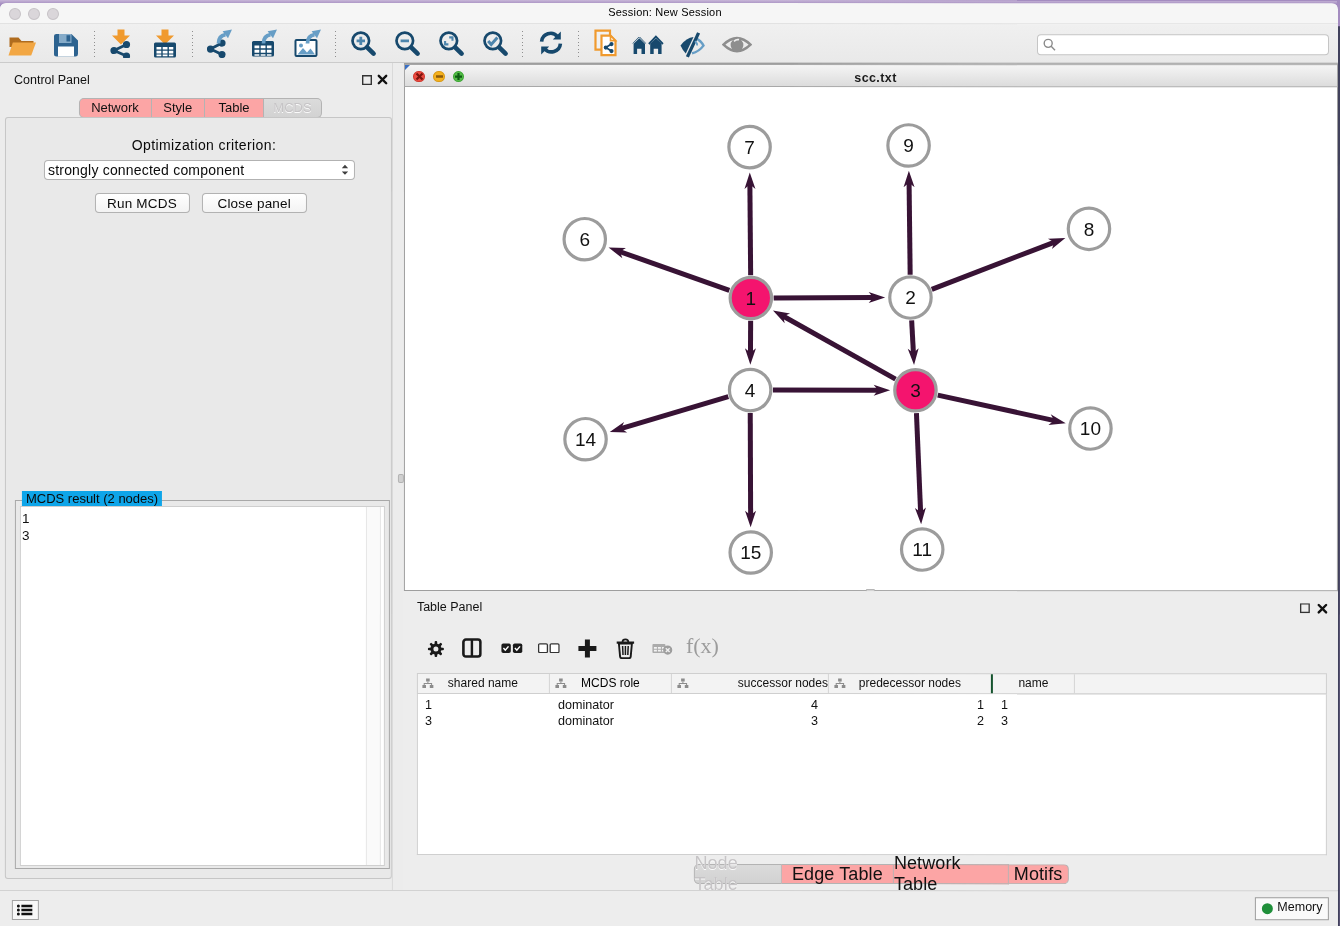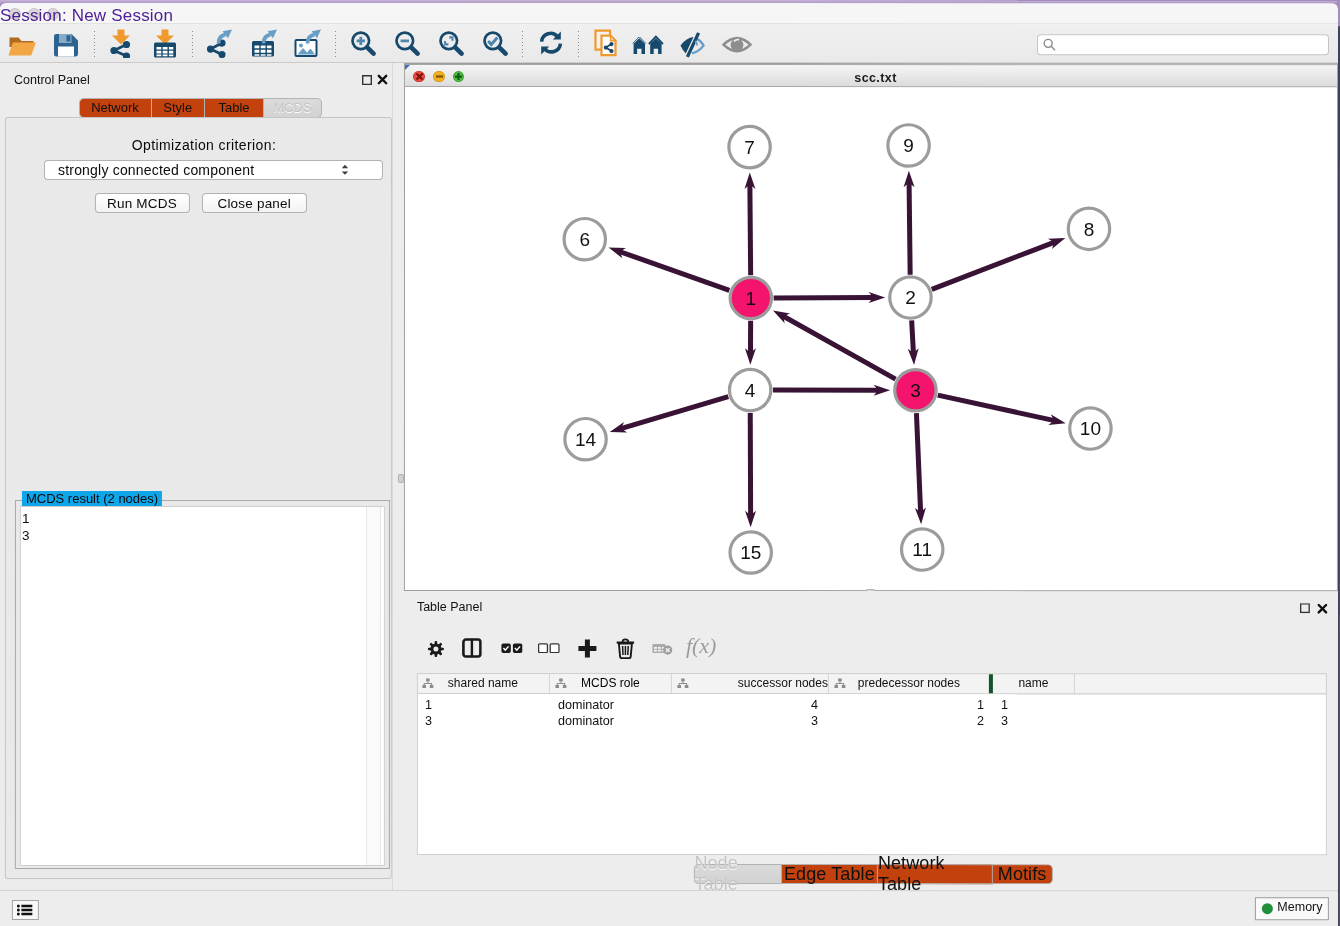--- a/index.html
+++ b/index.html
@@ -2,34 +2,34 @@
 <html><head><meta charset="utf-8"><style>
 *{margin:0;padding:0;box-sizing:border-box}
 html,body{width:1340px;height:926px;overflow:hidden}
 body{font-family:"Liberation Sans",sans-serif;background:#a48cc0;position:relative;opacity:.999;transform:rotate(0.008deg);transform-origin:0 0}
 .abs{position:absolute}
 #win{position:absolute;left:0;top:3px;width:1338px;height:923px;background:#f6f6f6;border-radius:6px 6px 0 0}
 #purpletop{position:absolute;left:0;top:0;width:1340px;height:4px;background:linear-gradient(#c8b7d8,#a48cc0)}
 #purpleright{position:absolute;right:0;top:0;width:3px;height:26px;background:#a48cc0}
 #titlebar{position:absolute;left:0;top:3px;width:1338px;height:22px;background:#f6f6f6;border-radius:6px 6px 0 0}
 .tl{position:absolute;top:7.5px;width:12px;height:12px;border-radius:50%;background:#dad6da;border:1px solid #c7c3c7}
-#apptitle{position:absolute;top:5.5px;left:0;width:1330px;text-align:left;font-size:17px;letter-spacing:.2px;color:#4c1d95}
+#apptitle{position:absolute;top:5.5px;left:0;width:1330px;text-align:center;font-size:11px;letter-spacing:.2px;color:#000000}
 #toolbar{position:absolute;left:0;top:22.5px;width:1338px;height:40.5px;background:linear-gradient(#f0f0f0,#e9e9e9);border-top:1px solid #e2e2e2;border-bottom:1px solid #cbcbcb}
 .sep{position:absolute;top:31px;height:26px;width:1px;background:repeating-linear-gradient(#8f8f8f 0 1.2px,transparent 1.2px 3.5px)}
 #search{position:absolute;left:1037px;top:33.5px;width:292px;height:21px;background:#fff;border:1px solid #c5c5c5;border-radius:4px}
 #cp{position:absolute;left:0;top:63px;width:392px;height:827px;background:#ececec}
 .phead{font-size:12.5px;color:#111}
 .tabs{position:absolute;display:flex;height:20px;font-size:13px}
-.tab{border:1px solid #b3b3b3;border-left:none;background:#c2410c;color:#111;display:flex;align-items:center;justify-content:center}
+.tab{border:1px solid #b3b3b3;border-left:none;background:#fca5a5;color:#111;display:flex;align-items:center;justify-content:center}
 .tab.first{border-left:1px solid #b3b3b3;border-radius:5px 0 0 5px}
 .tab.last{border-radius:0 5px 5px 0}
 .tab.sel{background:linear-gradient(#dbdbdb,#d2d2d2);color:#c6c4c6;text-shadow:0 1px 0 rgba(255,255,255,.9)}
 #cpcontent{position:absolute;left:4.5px;top:117px;width:387px;height:762px;background:#e9e9e9;border:1px solid #c6c6c6;border-radius:3px}
 #optlabel{position:absolute;left:8px;top:136.5px;width:392px;text-align:center;font-size:14px;letter-spacing:.4px;color:#0a0a0a}
-#dropdown{position:absolute;left:44px;top:159.5px;width:339px;height:20px;background:#fff;border:1px solid #b2b2b2;border-radius:4px;font-size:14px;letter-spacing:.2px;color:#0a0a0a;line-height:19px;padding-left:13px}
+#dropdown{position:absolute;left:44px;top:159.5px;width:311px;height:20px;background:#fff;border:1px solid #b2b2b2;border-radius:4px;font-size:14px;letter-spacing:.2px;color:#0a0a0a;line-height:19px;padding-left:3px}
 .btn{position:absolute;height:20px;background:linear-gradient(#ffffff,#f3f3f3);border:1px solid #b2b2b2;border-radius:4px;font-size:13.5px;letter-spacing:.2px;color:#0a0a0a;text-align:center;line-height:19px}
 #fieldset{position:absolute;left:15px;top:499.5px;width:375px;height:369px;border:1px solid #a8a8a8}
 #legend{position:absolute;left:22px;top:490.5px;background:#0ea5e9;padding:0 4px;font-size:13px;color:#0a0a0a}
 #mcdsbox{position:absolute;left:20px;top:506px;width:365px;height:360px;background:#fff;border:1px solid #cfcfcf;font-size:13.5px;color:#111;line-height:16.5px;padding:4px 0 0 1px}
 #mcdssb{position:absolute;left:366px;top:507px;width:15px;height:358px;background:#fafafa;border-left:1px solid #e6e6e6;border-right:1px solid #e6e6e6}
 #divider{position:absolute;left:392px;top:63px;width:12px;height:827px;background:#ececec;border-left:1px solid #d9d9d9}
 #divhandle{position:absolute;left:398px;top:473.5px;width:6px;height:9px;background:#d0d0d0;border:1px solid #b2b2b2;border-radius:2px}
 #netwin{position:absolute;left:404px;top:63px;width:934px;height:528px;border:1px solid #9e9e9e;background:#fff}
 #nettitle{position:absolute;left:404px;top:63.5px;width:934px;height:23px;background:linear-gradient(#f5f5f5,#dcdcdc);border:1px solid #a6a6a6;border-bottom:1px solid #a8a8a8}
 .mtl{position:absolute;top:70.5px;width:11.5px;height:11.5px;border-radius:50%}
@@ -339,21 +339,21 @@
       <rect x="2" y="4.8" width="3" height="1.8"></rect>
       <rect x="6" y="4.8" width="3" height="1.8"></rect>
       <rect x="10" y="4.8" width="2" height="1.8"></rect>
       <rect x="2" y="7.6" width="3" height="1.8"></rect>
       <rect x="6" y="7.6" width="3" height="1.8"></rect>
       <rect x="10" y="7.6" width="2" height="1.8"></rect>
     </g>
     <circle cx="15.8" cy="8" r="4.6" fill="#9e9e9e"></circle>
     <path d="M13.9 6.1 l3.8 3.8 M17.7 6.1 l-3.8 3.8" stroke="#f0f0f0" stroke-width="1.4"></path>
   </svg>
-<div class="abs" style="left:686px;top:633px;font-family:'Liberation Serif',serif;font-style:italic;font-size:22px;color:#9c9c9c">f(x)</div>
+<div class="abs" style="left:686px;top:633px;font-family:'Liberation Serif',serif;font-size:22px;color:#9c9c9c">f(x)</div>
 <div id="thead"></div>
 <div class="abs" style="left:417px;top:674px;width:133px;height:19px;border-right:1px solid #d4d4d4;text-align:center;font-size:12px;line-height:19px;color:#111">shared name</div>
 <svg class="abs" style="left:422px;top:678px" width="12" height="11" viewBox="0 0 12 11">
     <g fill="#8c8c8c">
       <rect x="4.2" y="0.5" width="3.6" height="3"></rect>
       <rect x="0.5" y="7" width="3.6" height="3"></rect>
       <rect x="7.9" y="7" width="3.6" height="3"></rect>
       <path d="M6 3.5 v2 M2.3 7 v-1.5 h7.4 V7" stroke="#8c8c8c" stroke-width="1" fill="none"></path>
     </g>
   </svg>
@@ -368,21 +368,21 @@
   </svg>
 <div class="abs" style="left:672px;top:674px;width:157px;height:19px;border-right:1px solid #d4d4d4;text-align:right;font-size:12px;line-height:19px;color:#111">successor nodes</div>
 <svg class="abs" style="left:677px;top:678px" width="12" height="11" viewBox="0 0 12 11">
     <g fill="#8c8c8c">
       <rect x="4.2" y="0.5" width="3.6" height="3"></rect>
       <rect x="0.5" y="7" width="3.6" height="3"></rect>
       <rect x="7.9" y="7" width="3.6" height="3"></rect>
       <path d="M6 3.5 v2 M2.3 7 v-1.5 h7.4 V7" stroke="#8c8c8c" stroke-width="1" fill="none"></path>
     </g>
   </svg>
-<div class="abs" style="left:829px;top:674px;width:164px;height:19px;border-right:4px solid #14532d;text-align:center;font-size:12px;line-height:19px;color:#111">predecessor nodes</div>
+<div class="abs" style="left:829px;top:674px;width:164px;height:19px;border-right:2px solid #14532d;text-align:center;font-size:12px;line-height:19px;color:#111">predecessor nodes</div>
 <svg class="abs" style="left:834px;top:678px" width="12" height="11" viewBox="0 0 12 11">
     <g fill="#8c8c8c">
       <rect x="4.2" y="0.5" width="3.6" height="3"></rect>
       <rect x="0.5" y="7" width="3.6" height="3"></rect>
       <rect x="7.9" y="7" width="3.6" height="3"></rect>
       <path d="M6 3.5 v2 M2.3 7 v-1.5 h7.4 V7" stroke="#8c8c8c" stroke-width="1" fill="none"></path>
     </g>
   </svg>
 <div class="abs" style="left:993px;top:674px;width:82px;height:19px;border-right:1px solid #d4d4d4;text-align:center;font-size:12px;line-height:19px;color:#111">name</div>
 <div id="tbody"></div>
@@ -391,21 +391,21 @@
 <div class="td" style="left:672px;top:697.5px;width:146px;text-align:right">4</div>
 <div class="td" style="left:829px;top:697.5px;width:155px;text-align:right">1</div>
 <div class="td" style="left:1001px;top:697.5px">1</div>
 <div class="td" style="left:425px;top:713.5px">3</div>
 <div class="td" style="left:558px;top:713.5px">dominator</div>
 <div class="td" style="left:672px;top:713.5px;width:146px;text-align:right">3</div>
 <div class="td" style="left:829px;top:713.5px;width:155px;text-align:right">2</div>
 <div class="td" style="left:1001px;top:713.5px">3</div>
 <div class="tabs" id="btabs">
     <div class="tab sel first" style="width:88.5px">Node Table</div>
-    <div class="tab" style="width:96px">Edge Table</div>
+    <div class="tab" style="width:112px">Edge Table</div>
     <div class="tab" style="width:115px">Network Table</div>
     <div class="tab last" style="width:59.5px">Motifs</div>
   </div>
 <div id="statusbar"></div>
 <div id="listbtn"></div>
 <svg class="abs" style="left:17px;top:903.5px" width="16" height="12" viewBox="0 0 16 12">
     <g fill="#111">
       <circle cx="1.5" cy="2" r="1.5"></circle>
       <circle cx="1.5" cy="6" r="1.5"></circle>
       <circle cx="1.5" cy="10" r="1.5"></circle>

